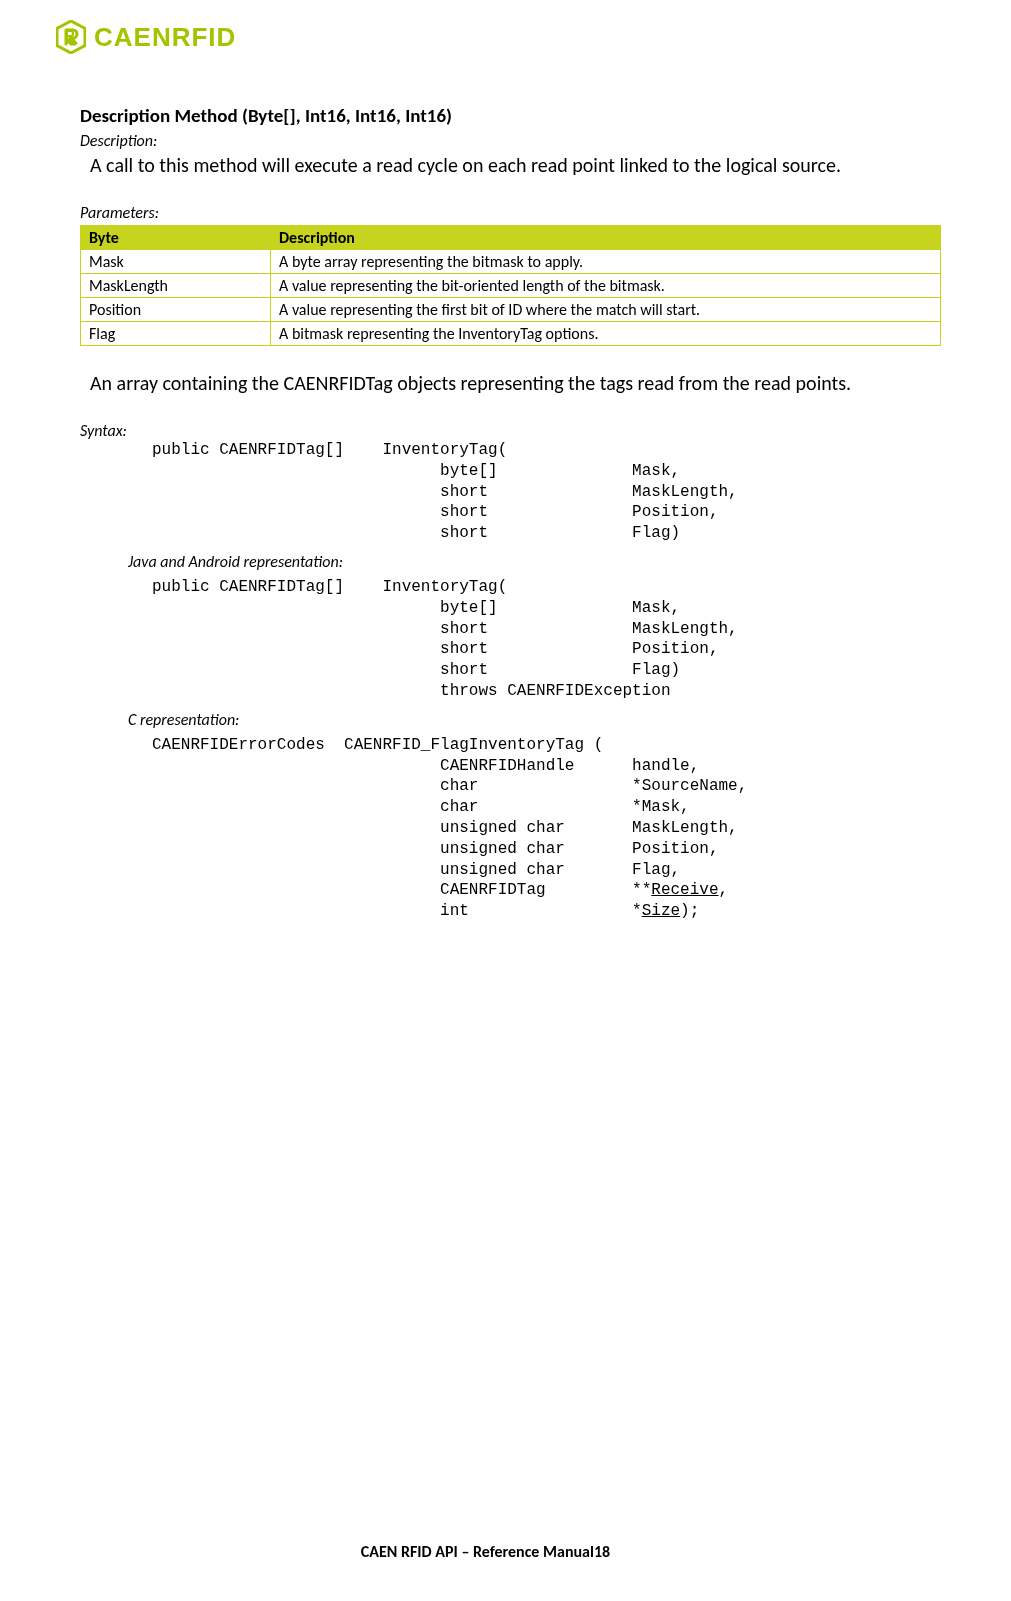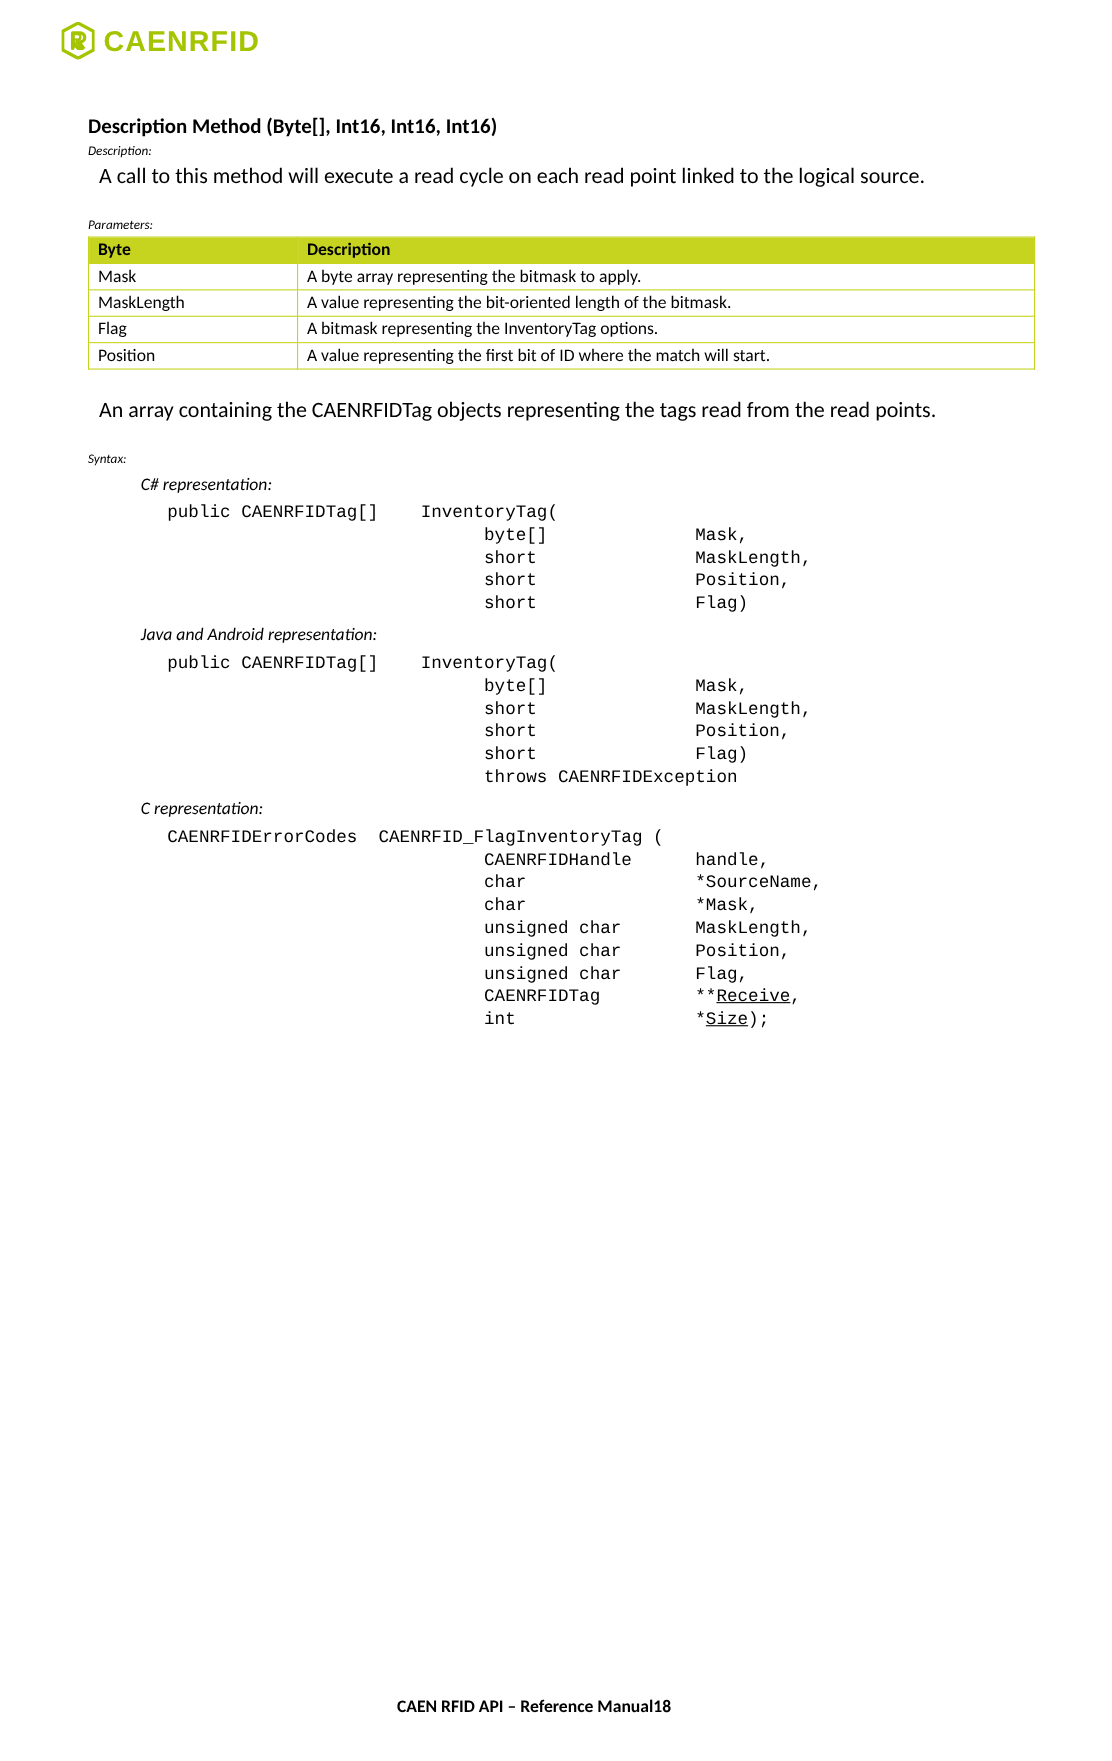--- a/index.html
+++ b/index.html
@@ -33,21 +33,21 @@
     margin-left: 60px;
     margin-right: 10px;
   }
   h2.method-title {
     font-size: 19px;
     font-weight: 700;
     margin-bottom: 4px;
   }
   .label-italic {
     font-style: italic;
-    font-size: 12px;
+    font-size: 16px;
     margin-top: 2px;
   }
   .body-text {
     font-size: 20px;
     margin-top: 2px;
     line-height: 1.35;
     margin-left: 10px;
   }
   .spacer { height: 22px; }
   table.param-table {
@@ -130,40 +130,39 @@
     <tbody>
       <tr>
         <td>Mask</td>
         <td>A byte array representing the bitmask to apply.</td>
       </tr>
       <tr>
         <td>MaskLength</td>
         <td>A value representing the bit-oriented length of the bitmask.</td>
       </tr>
       <tr>
+        <td>Position</td>
+        <td>A value representing the first bit of ID where the match will start.</td>
+      </tr>
+      <tr>
         <td>Flag</td>
         <td>A bitmask representing the InventoryTag options.</td>
-      </tr>
-      <tr>
-        <td>Position</td>
-        <td>A value representing the first bit of ID where the match will start.</td>
       </tr>
     </tbody>
   </table>
 
   <div class="spacer"></div>
 
   <div class="body-text">An array containing the CAENRFIDTag objects representing the tags read from the read points.</div>
 
   <div class="spacer"></div>
 
   <div class="label-italic">Syntax:</div>
 
   <div class="syntax-block">
-    <div class="repr-label">C# representation:</div>
     <pre class="code">public CAENRFIDTag[]    InventoryTag(
                               byte[]              Mask,
                               short               MaskLength,
                               short               Position,
                               short               Flag)</pre>
 
     <div class="repr-label">Java and Android representation:</div>
     <pre class="code">public CAENRFIDTag[]    InventoryTag(
                               byte[]              Mask,
                               short               MaskLength,

